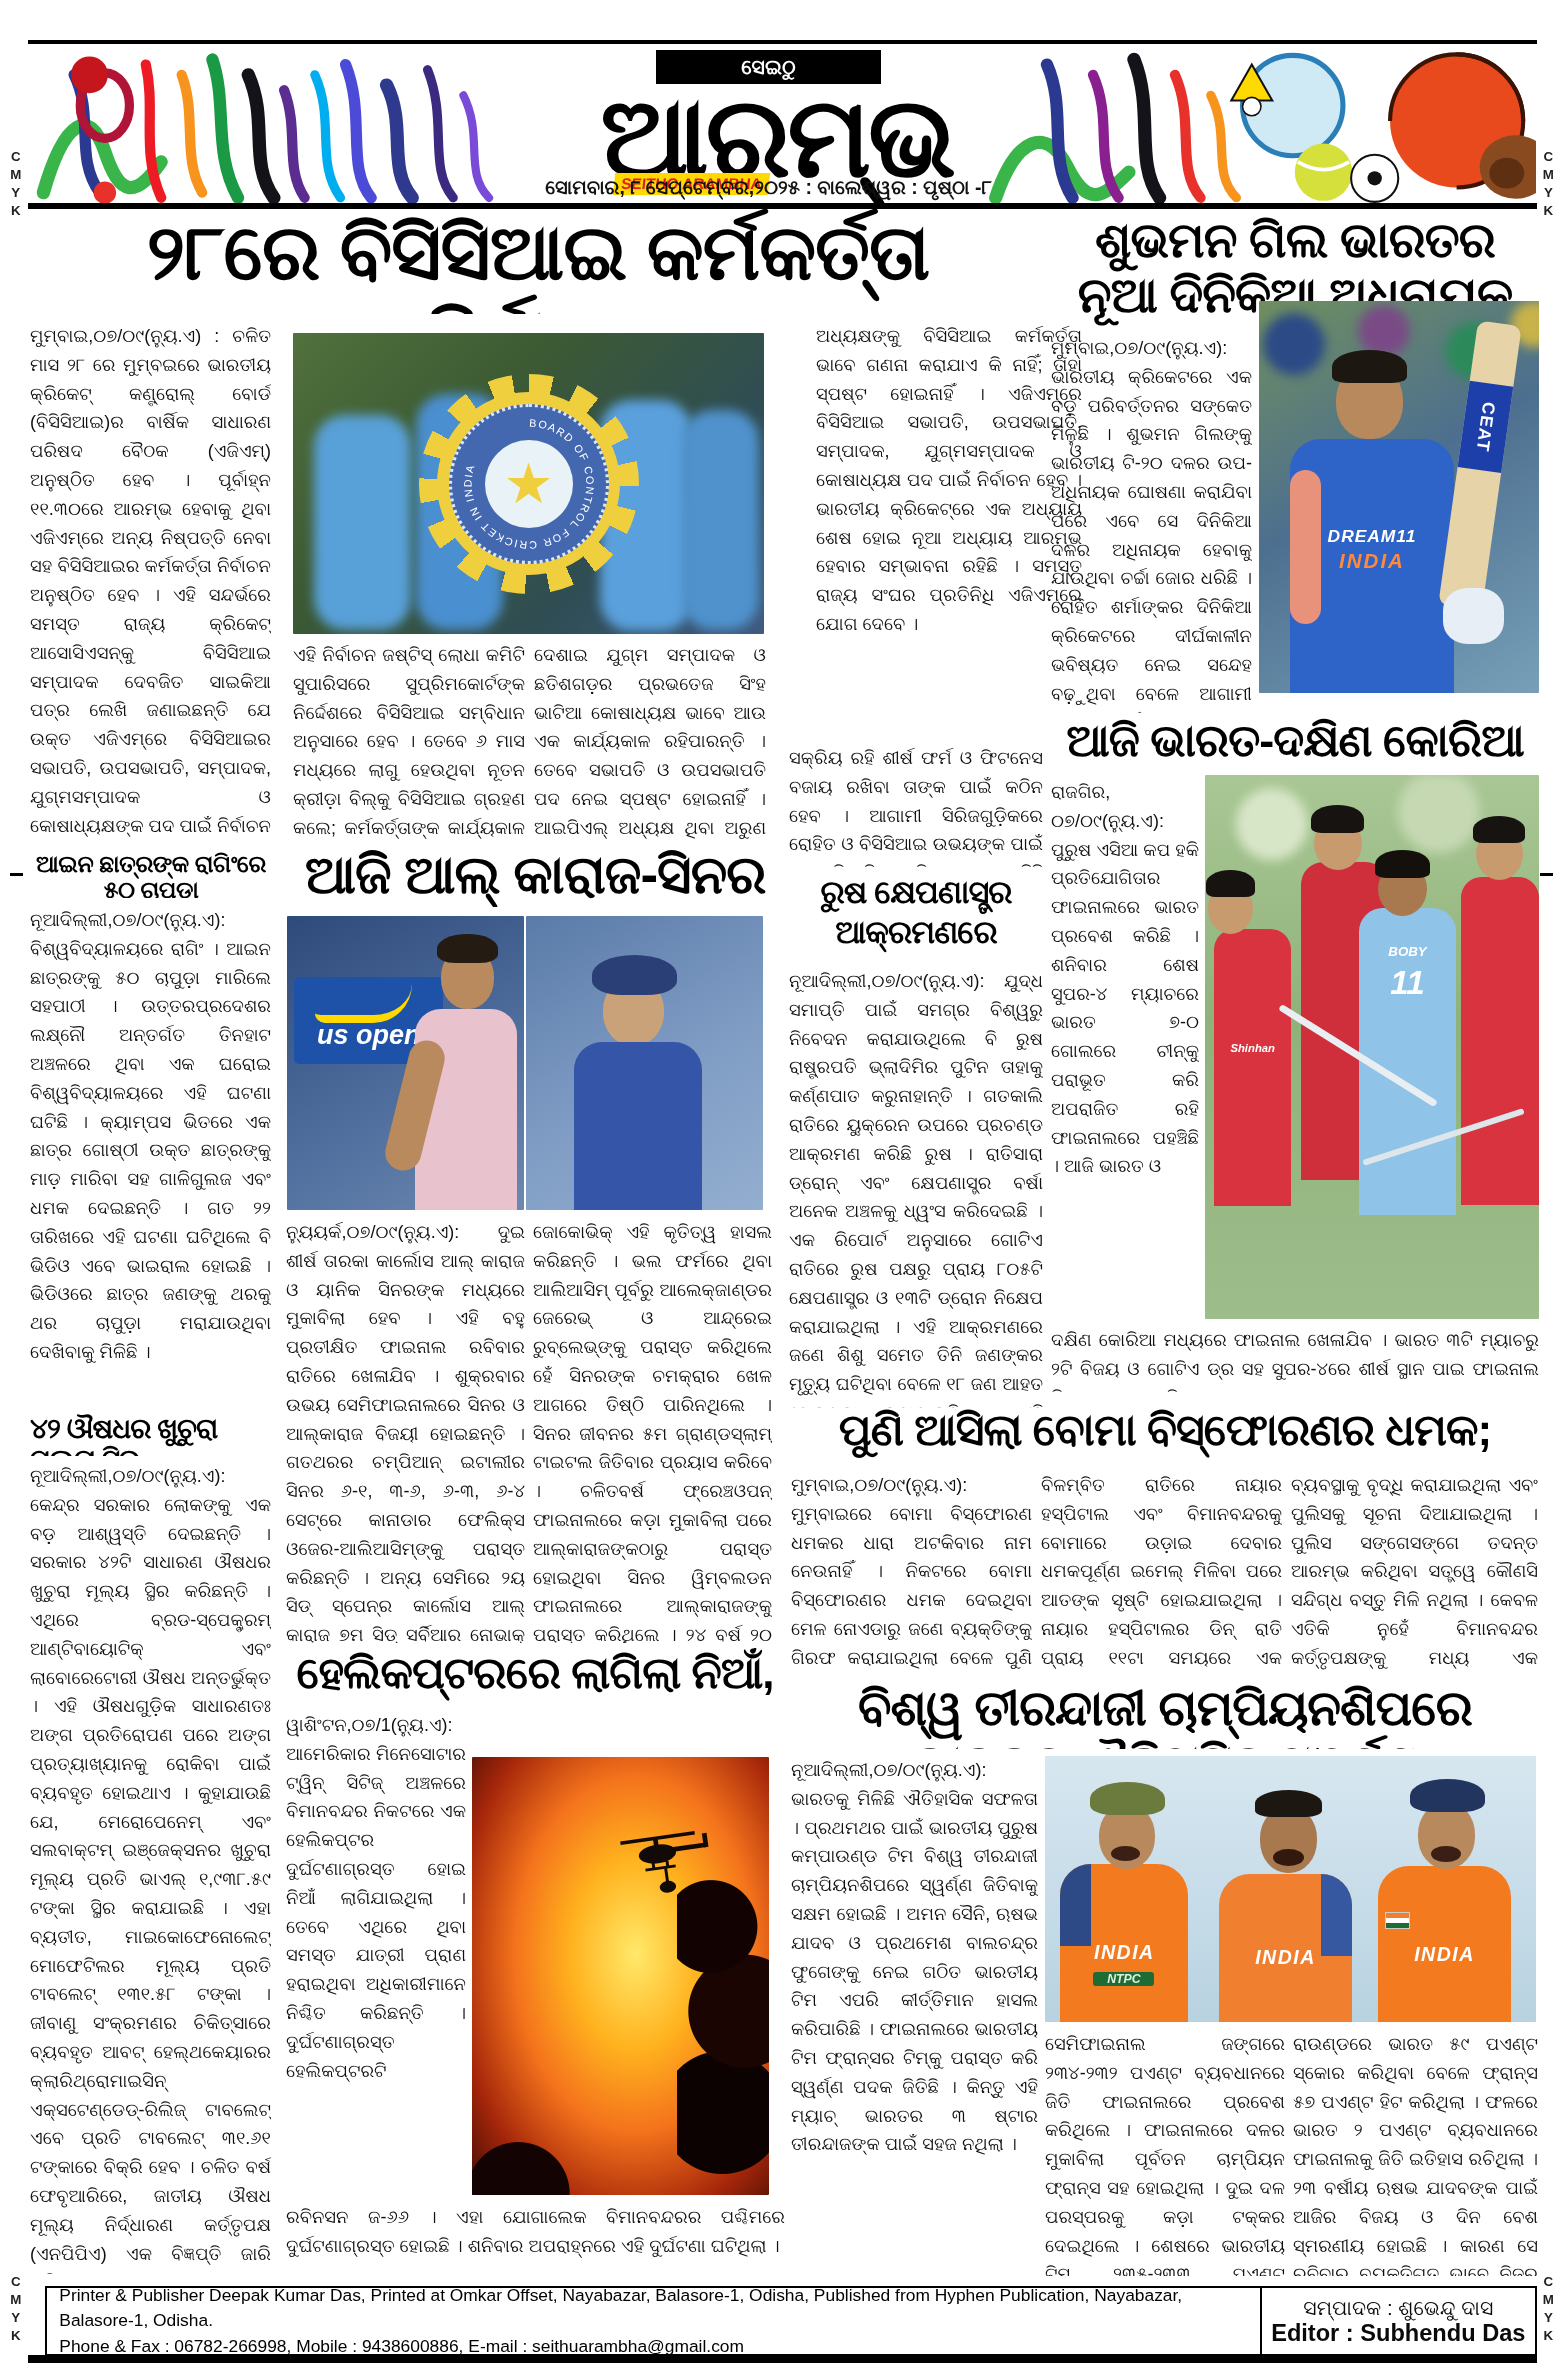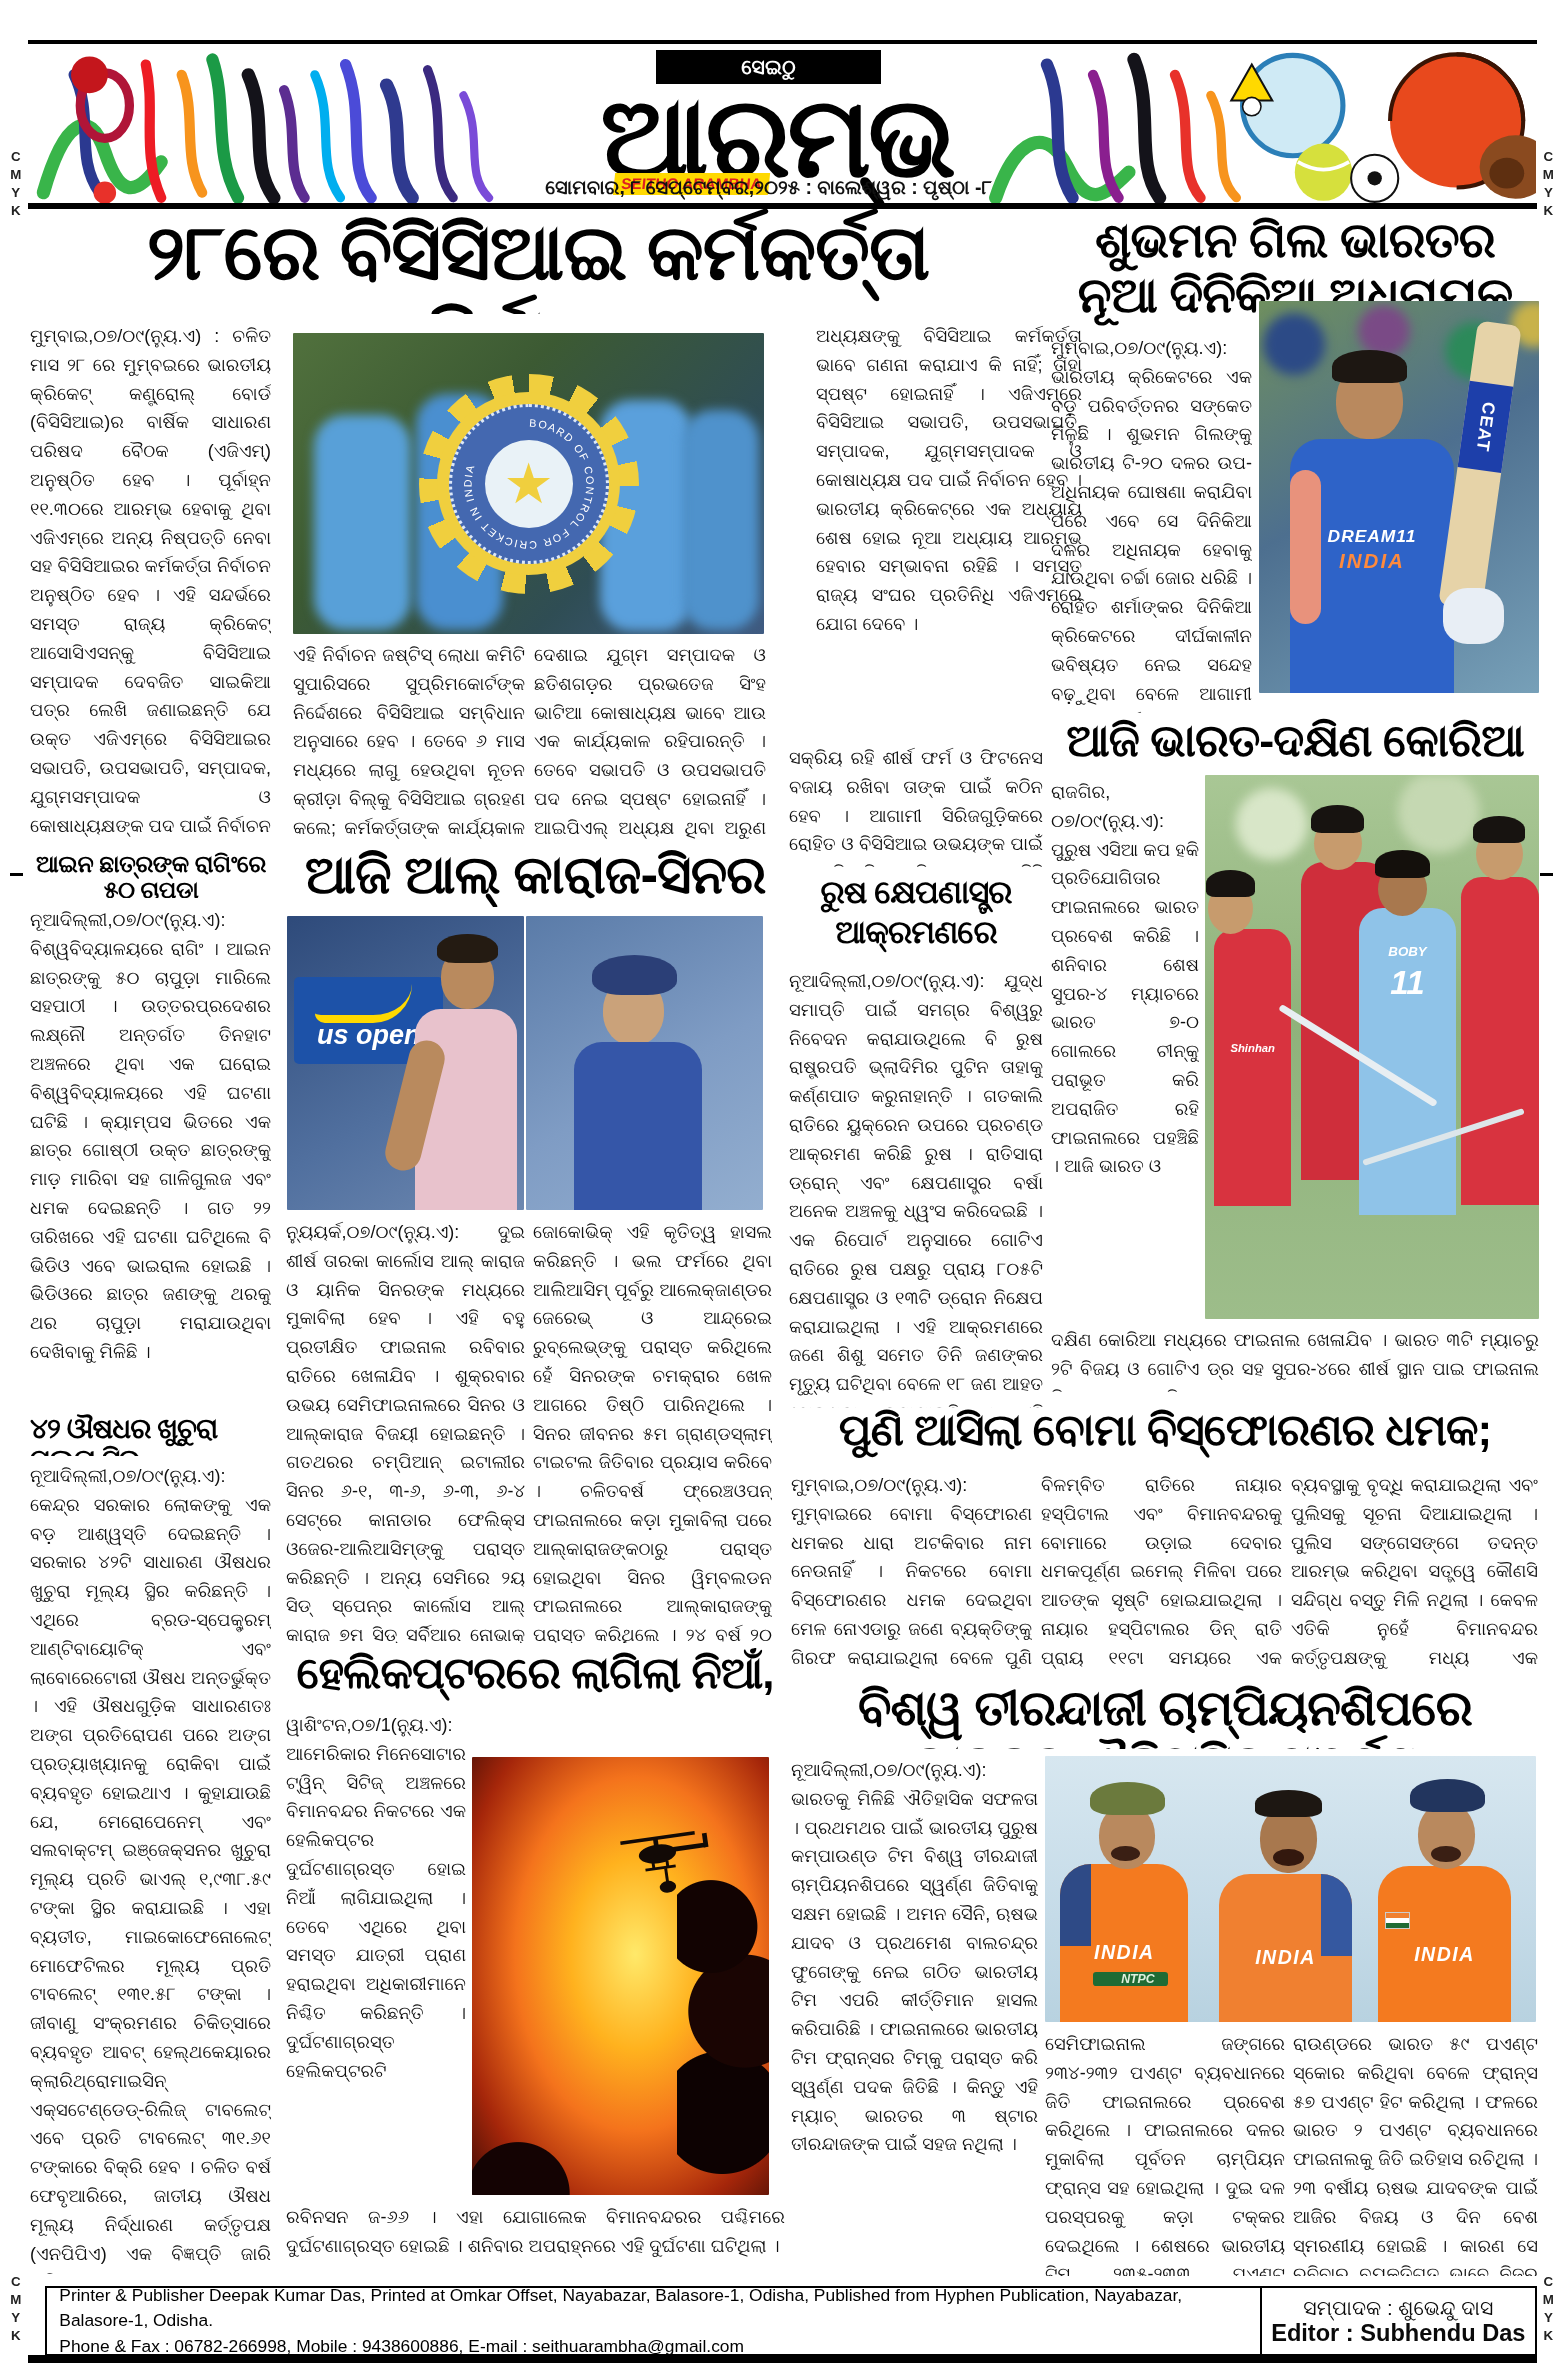--- a/index.html
+++ b/index.html
@@ -267,21 +267,21 @@
   <div class="body-col" style="left:1041px;top:1471px;width:241px;height:204px;">ବିଳମ୍ବିତ ରାତିରେ ନାୟାର ହସ୍ପିଟାଲ ଏବଂ ବିମାନବନ୍ଦରକୁ ବୋମାରେ ଉଡ଼ାଇ ଦେବାର ଧମକପୂର୍ଣ୍ଣ ଇମେଲ୍ ମିଳିବା ପରେ ଆତଙ୍କ ସୃଷ୍ଟି ହୋଇଯାଇଥିଲା । ନାୟାର ହସ୍ପିଟାଲର ଡିନ୍ ରାତି ପ୍ରାୟ ୧୧ଟା ସମୟରେ ଏକ ଧମକପୂର୍ଣ୍ଣ ମେଲ୍ ପାଇଥିଲେ, ଯାହା ପରେ କ୍ୟାମ୍ପସରେ ଆତଙ୍କ ଖେଳିଯାଇଥିଲା । ସେହି ସମୟରେ, ବିମାନବନ୍ଦରର ଶୌଚାଳୟରେ ବୋମା ଥିବା ଦାବି କରାଯାଇଥିଲା । ମେଲ୍ ପାଇବା ମାତ୍ରେ, ହସ୍ପିଟାଲରେ ସୁରକ୍ଷା</div>
   <div class="body-col" style="left:1291px;top:1471px;width:247px;height:204px;">ବ୍ୟବସ୍ଥାକୁ ବୃଦ୍ଧି କରାଯାଇଥିଲା ଏବଂ ପୁଲିସକୁ ସୂଚନା ଦିଆଯାଇଥିଲା । ପୁଲିସ ସଙ୍ଗେସଙ୍ଗେ ତଦନ୍ତ ଆରମ୍ଭ କରିଥିବା ସତ୍ତ୍ୱେ କୌଣସି ସନ୍ଦିଗ୍ଧ ବସ୍ତୁ ମିଳି ନଥିଲା । କେବଳ ଏତିକି ନୁହେଁ ବିମାନବନ୍ଦର କର୍ତ୍ତୃପକ୍ଷଙ୍କୁ ମଧ୍ୟ ଏକ ଧମକପୂର୍ଣ୍ଣ ମେଲ୍ ମିଳିଥିଲା । ମେଲରେ ଦାବି କରାଯାଇଥିଲା ଯେ ବିମାନବନ୍ଦର ଶୌଚାଳୟରେ ବୋମା ରଖାଯାଇଛି । ପୁଲିସ ଏବଂ ବମ୍ ସ୍କ୍ୱାଡ୍ ତୁରନ୍ତ ଖୋଜାଖୋଜି କରିଥିଲେ ମଧ୍ୟ କିଛି ମିଳି ନଥିଲା ।</div>
 
   <div class="headline" style="left:791px;top:1681px;width:748px;height:68px;font-size:49px;">ବିଶ୍ୱ ତୀରନ୍ଦାଜୀ ଚାମ୍ପିୟନଶିପରେ ଭାରତକୁ ଐତିହାସିକ ସ୍ୱର୍ଣ୍ଣ</div>
   <div class="body-col" style="left:791px;top:1756px;width:247px;height:520px;">ନୂଆଦିଲ୍ଲୀ,୦୭/୦୯(ନ୍ୟୁ.ଏ): ଭାରତକୁ ମିଳିଛି ଐତିହାସିକ ସଫଳତା । ପ୍ରଥମଥର ପାଇଁ ଭାରତୀୟ ପୁରୁଷ କମ୍ପାଉଣ୍ଡ ଟିମ ବିଶ୍ୱ ତୀରନ୍ଦାଜୀ ଚାମ୍ପିୟନଶିପରେ ସ୍ୱର୍ଣ୍ଣ ଜିତିବାକୁ ସକ୍ଷମ ହୋଇଛି । ଅମନ ସୈନି, ଋଷଭ ଯାଦବ ଓ ପ୍ରଥମେଶ ବାଲଚନ୍ଦ୍ର ଫୁଗେଙ୍କୁ ନେଇ ଗଠିତ ଭାରତୀୟ ଟିମ ଏପରି କୀର୍ତ୍ତିମାନ ହାସଲ କରିପାରିଛି । ଫାଇନାଲରେ ଭାରତୀୟ ଟିମ ଫ୍ରାନ୍ସର ଟିମ୍‌କୁ ପରାସ୍ତ କରି ସ୍ୱର୍ଣ୍ଣ ପଦକ ଜିତିଛି । କିନ୍ତୁ ଏହି ମ୍ୟାଚ୍ ଭାରତର ୩ ଷ୍ଟାର ତୀରନ୍ଦାଜଙ୍କ ପାଇଁ ସହଜ ନଥିଲା ।</div>
 
   <div class="photo" style="left:1045px;top:1756px;width:491px;height:266px;background:linear-gradient(#d7e7f0 0%,#c5dbe8 60%,#b8d2e0 100%);">
 
     <div class="abs" style="left:15.4px;top:108px;width:128px;height:159px;background:#f47a1f;border-radius:31px 31px 0 0;">
       <div class="jersey-label" style="top:77px;font-size:19.5px;letter-spacing:1.5px;">INDIA</div>
-      <div class="jersey-label" style="top:108px;font-size:12.3px;color:#dff0dd;background:#1f6b34;width:61px;left:33px;border-radius:3.1px;padding-left:14px;">NTPC</div>
+      <div class="jersey-label" style="top:108px;font-size:12.3px;color:#dff0dd;background:#1f6b34;width:61px;left:33px;border-radius:3.1px;">NTPC</div>
       <div class="abs" style="left:0;top:0;width:31px;height:82px;background:#2e4a86;border-radius:31px 0 0 0;"></div>
     </div>
     <div class="abs" style="left:54px;top:48px;width:56px;height:65px;background:#b9895e;border-radius:48%;"></div>
     <div class="abs" style="left:66px;top:90px;width:29px;height:15.4px;background:#3a1f14;border-radius:50%;"></div>
     <div class="abs" style="left:45px;top:25.6px;width:75px;height:33px;background:#6b7a3d;border-radius:50% 50% 30% 30%;"></div>
 
     <div class="abs" style="left:174px;top:118px;width:133px;height:149px;background:#f08030;border-radius:31px 31px 0 0;">
       <div class="jersey-label" style="top:72px;font-size:19.5px;letter-spacing:1.5px;">INDIA</div>
       <div class="abs" style="right:0;top:0;width:31px;height:82px;background:#3558a0;border-radius:0 31px 0 0;"></div>
     </div>

